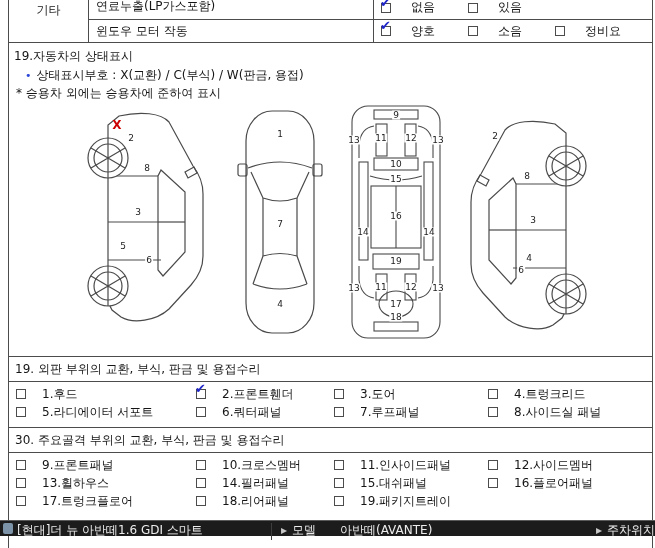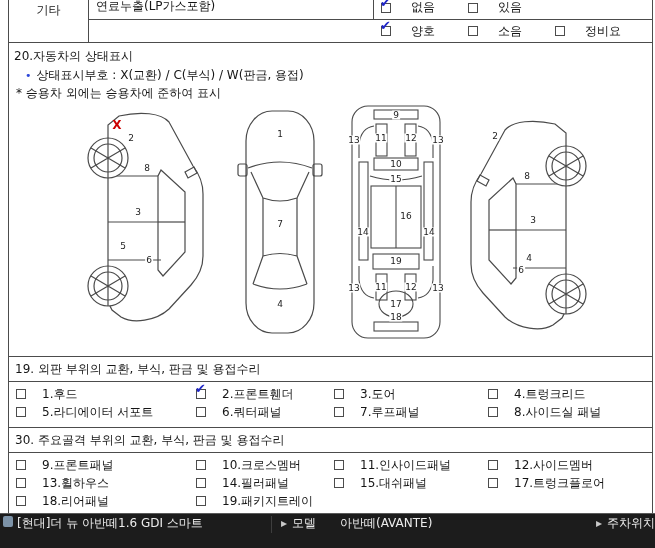--- a/index.html
+++ b/index.html
@@ -43,21 +43,21 @@
   .dlabel.mark-x { font-size: 12px; font-weight: bold; background: transparent; }
   
   .sec { border-top: 1px solid #4c4c4c; }
   .sec-title { padding: 4px 6px 3px 6px; border-bottom: 1px solid #4c4c4c; }
   .items { display: grid; grid-template-columns: 180px 138px 154px 1fr; row-gap: 3px; padding: 5px 4px 7px 7px; align-items: start; }
   .chk-item { line-height: 15px; white-space: nowrap; }
   .chk-item .clabel { margin-left: 16px; }
   .chk-item .sub { margin-left: 13px; margin-top: 1px; }
   
   .taskbar {
-    position: absolute; left: 0; bottom: 0; width: 655px; height: 35px;
+    position: absolute; left: 0; bottom: 12px; width: 655px; height: 16px;
     background: #1c1c1c; border-top: 1px solid #5a5a5a; color: #ececec; z-index: 5;
   }
   .taskbar span { position: absolute; top: 2px; line-height: 15px; font-size: 12px; white-space: nowrap; }
   .tb-icon { position: absolute; left: 3px; top: 4px; width: 10px; height: 11px; background: #7d93a8; border-radius: 2px; }
   .tb-title { left: 17px; }
   .tb-sep { position: absolute; left: 271px; top: 1px; width: 1px; height: 17px; background: #3e3e3e; }
   .tb-arrow { color: #c9c9c9; }
   .a-model { left: 281px; }
   .l-model { left: 292px; }
   .v-model { left: 340px; }
@@ -84,20 +84,23 @@
               <span class="mark">✔</span>
             </span>
             <span class="olabel">없음</span>
           </span>
           <span class="opt">
             <span class="cbox"></span>
             <span class="olabel">있음</span>
           </span>
         </span>
     </div>
+    <div class="cell" style="grid-column:2;grid-row:2;">
+      <span>윈도우 모터 작동</span>
+    </div>
     <div class="cell nob" style="grid-column:3;grid-row:2;">
       <span style="display:inline-flex;">
           <span class="opt">
             <span class="cbox">
               <span class="mark">✔</span>
             </span>
             <span class="olabel">양호</span>
           </span>
           <span class="opt">
             <span class="cbox"></span>
@@ -105,21 +108,21 @@
           </span>
           <span class="opt">
             <span class="cbox"></span>
             <span class="olabel">정비요</span>
           </span>
         </span>
     </div>
   </div>
 
   <div class="s18">
-    <div class="s18-title">20.자동차의 상태표시</div>
+    <div class="s18-title">19.자동차의 상태표시</div>
     <div class="s18-legend">
       <span class="bullet">•</span><span>상태표시부호 : X(교환) / C(부식) / W(판금, 용접)</span>
     </div>
     <div class="s18-note">* 승용차 외에는 승용차에 준하여 표시</div>
 
     <div class="diagrams">
 
       <div class="diagram d1">
         <svg width="160" height="220" viewBox="0 0 160 220">
           <g fill="none" stroke="#4a4a4a" stroke-width="1.2">
@@ -189,21 +192,21 @@
             <rect x="29" y="218" width="44" height="9"></rect>
           </g>
         </svg>
       <span class="dlabel" style="left: 51px; top: 11px;">9</span>
           <span class="dlabel" style="left: 9px; top: 36px;">13</span>
           <span class="dlabel" style="left: 36px; top: 34px;">11</span>
           <span class="dlabel" style="left: 66px; top: 34px;">12</span>
           <span class="dlabel" style="left: 93px; top: 36px;">13</span>
           <span class="dlabel" style="left: 51px; top: 60px;">10</span>
           <span class="dlabel" style="left: 51px; top: 75px;">15</span>
-          <span class="dlabel" style="left: 61px; top: 112px;">16</span>
+          <span class="dlabel" style="left: 51px; top: 112px;">16</span>
           <span class="dlabel" style="left: 18px; top: 128px;">14</span>
           <span class="dlabel" style="left: 84px; top: 128px;">14</span>
           <span class="dlabel" style="left: 51px; top: 157px;">19</span>
           <span class="dlabel" style="left: 9px; top: 184px;">13</span>
           <span class="dlabel" style="left: 36px; top: 183px;">11</span>
           <span class="dlabel" style="left: 66px; top: 183px;">12</span>
           <span class="dlabel" style="left: 93px; top: 184px;">13</span>
           <span class="dlabel" style="left: 51px; top: 200px;">17</span>
           <span class="dlabel" style="left: 51px; top: 213px;">18</span>
         </div>
@@ -257,20 +260,21 @@
   <div class="sec">
     <div class="sec-title">30. 주요골격 부위의 교환, 부식, 판금 및 용접수리</div>
     <div class="items">
         <div class="chk-item"><span class="cbox"></span><span class="clabel">9.프론트패널</span></div>
         <div class="chk-item"><span class="cbox"></span><span class="clabel">10.크로스멤버</span></div>
         <div class="chk-item"><span class="cbox"></span><span class="clabel">11.인사이드패널</span></div>
         <div class="chk-item"><span class="cbox"></span><span class="clabel">12.사이드멤버</span></div>
         <div class="chk-item"><span class="cbox"></span><span class="clabel">13.휠하우스</span></div>
         <div class="chk-item"><span class="cbox"></span><span class="clabel">14.필러패널</span></div>
         <div class="chk-item"><span class="cbox"></span><span class="clabel">15.대쉬패널</span></div>
+        <div class="chk-item"><span class="cbox"></span><span class="clabel">16.플로어패널</span></div>
         <div class="chk-item"><span class="cbox"></span><span class="clabel">17.트렁크플로어</span></div>
         <div class="chk-item"><span class="cbox"></span><span class="clabel">18.리어패널</span></div>
         <div class="chk-item"><span class="cbox"></span><span class="clabel">19.패키지트레이</span></div>
       </div>
   </div>
 
 </div>
 
 <div class="taskbar">
   <span class="tb-icon"></span>

